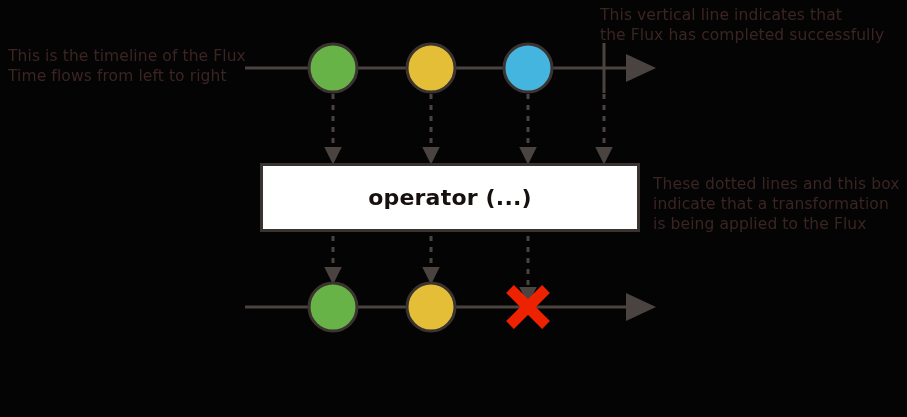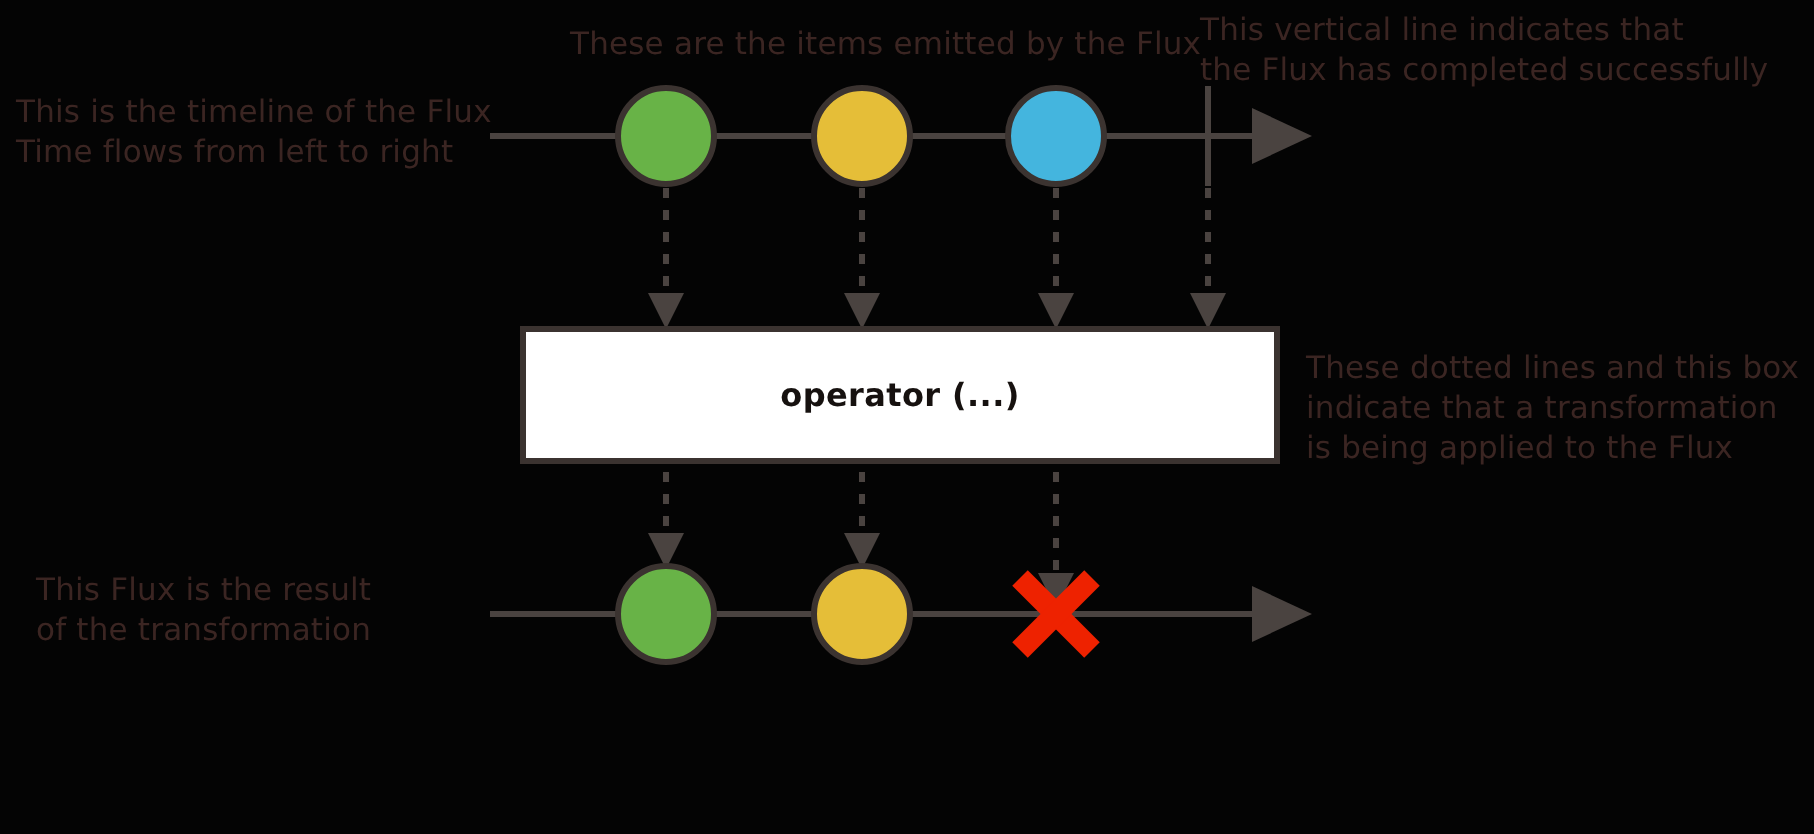--- a/index.html
+++ b/index.html
@@ -42,21 +42,21 @@
     height: 69px;
     background: #ffffff;
     border: 3px solid #3b3330;
     box-sizing: border-box;
     display: flex;
     align-items: center;
     justify-content: center;
   }
   .operator-label {
     color: #16110f;
-    font-size: 16px;
+    font-size: 22px;
     font-weight: bold;
     font-family: "DejaVu Sans", "Liberation Sans", sans-serif;
     letter-spacing: 0.2px;
   }
 </style>
 </head>
 <body>
 
 <div id="marble-diagram">
 
@@ -108,27 +108,24 @@
     </g>
   </svg>
 
   <div class="operator-box">
     <span class="operator-label">operator (...)</span>
   </div>
 
   <div class="annotation right-align" style="left: 8px; top: 46px; width: 222px;">This is the timeline of the Flux
 Time flows from left to right</div>
 
-  <div class="annotation center-align" style="left: 285px; top: 12px; width: 310px;">These are the items emitted by the Flux</div>
 
   <div class="annotation" style="left: 600px; top: 5px; width: 300px;">This vertical line indicates that
 the Flux has completed successfully</div>
 
   <div class="annotation" style="left: 653px; top: 136px; width: 250px; margin-top: 38px;">These dotted lines and this box
 indicate that a transformation
 is being applied to the Flux</div>
 
 
-  <div class="annotation right-align" style="left: 18px; top: 285px; width: 210px;">This Flux is the result
-of the transformation</div>
 
 
 </div>
 
 </body></html>

